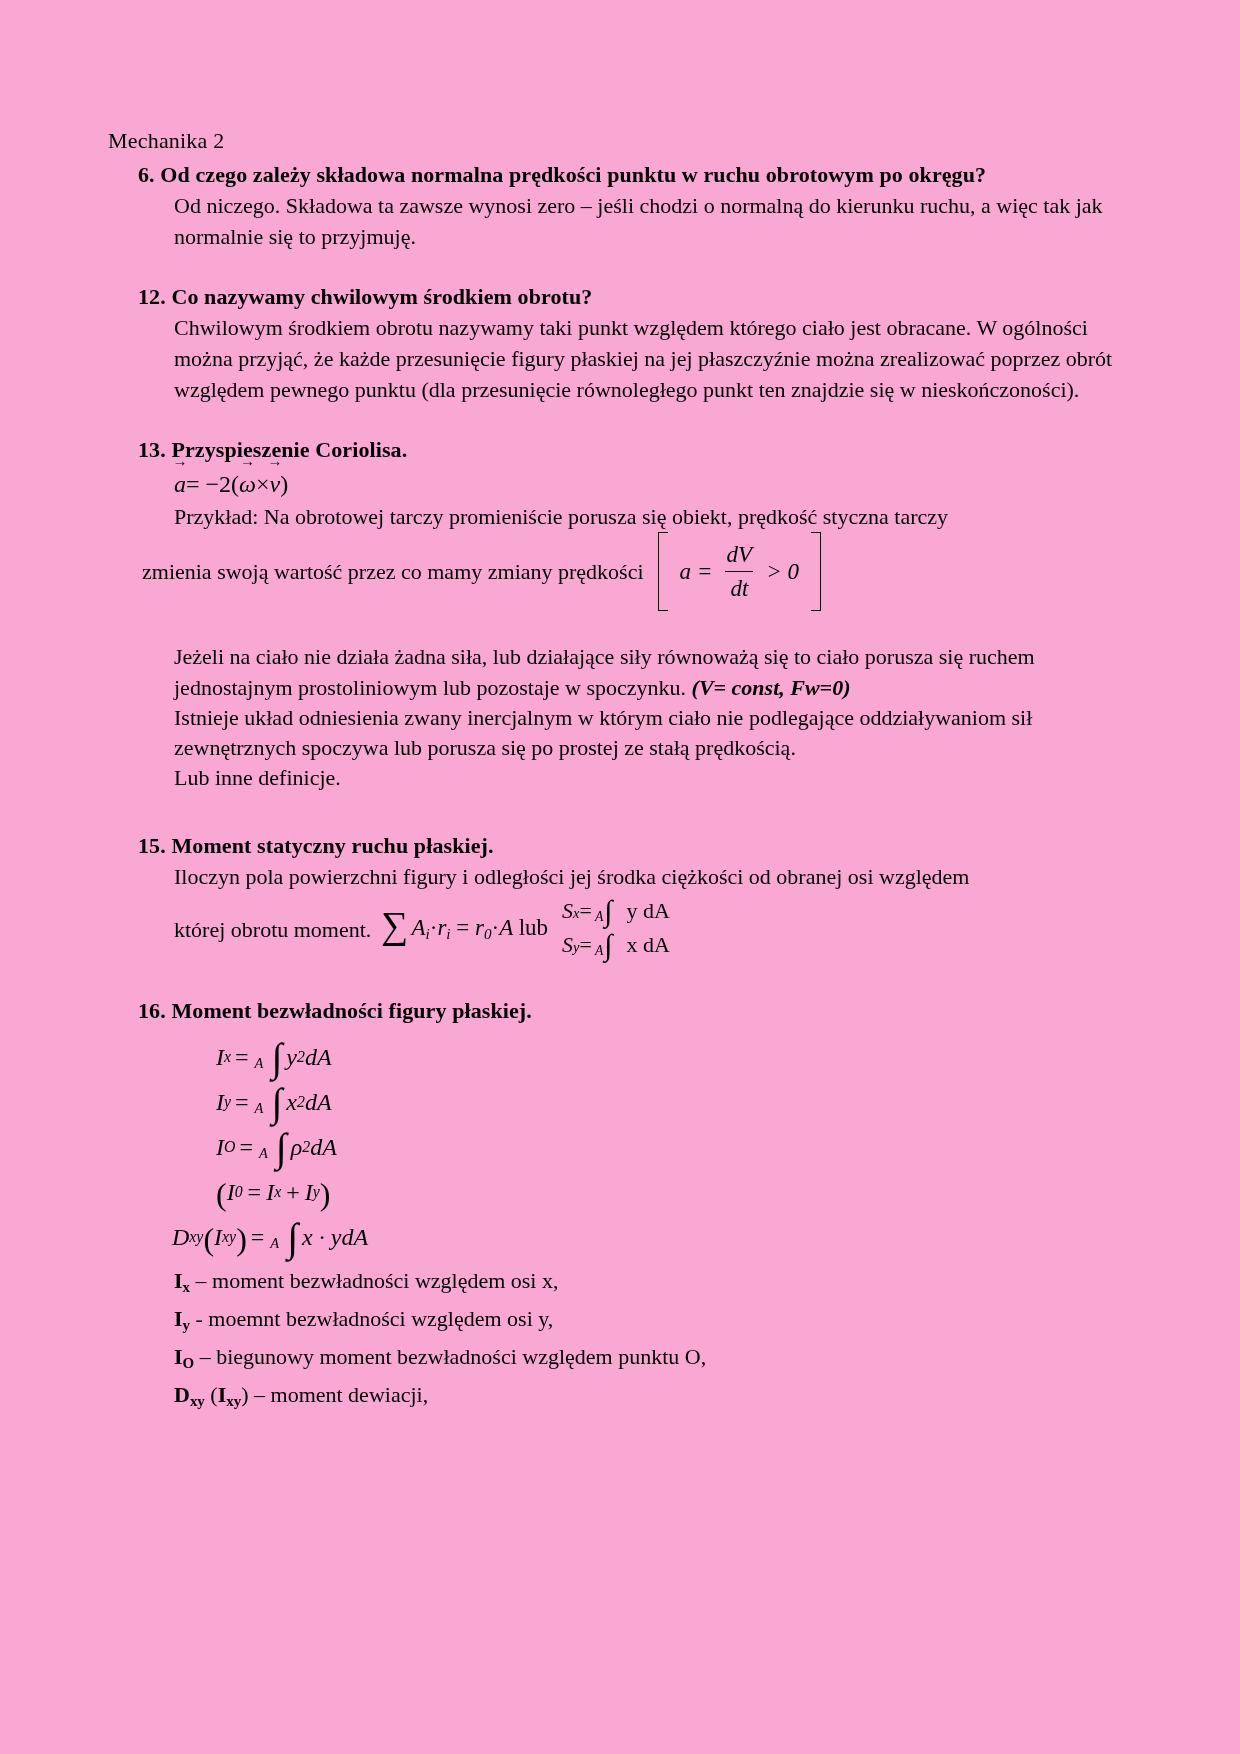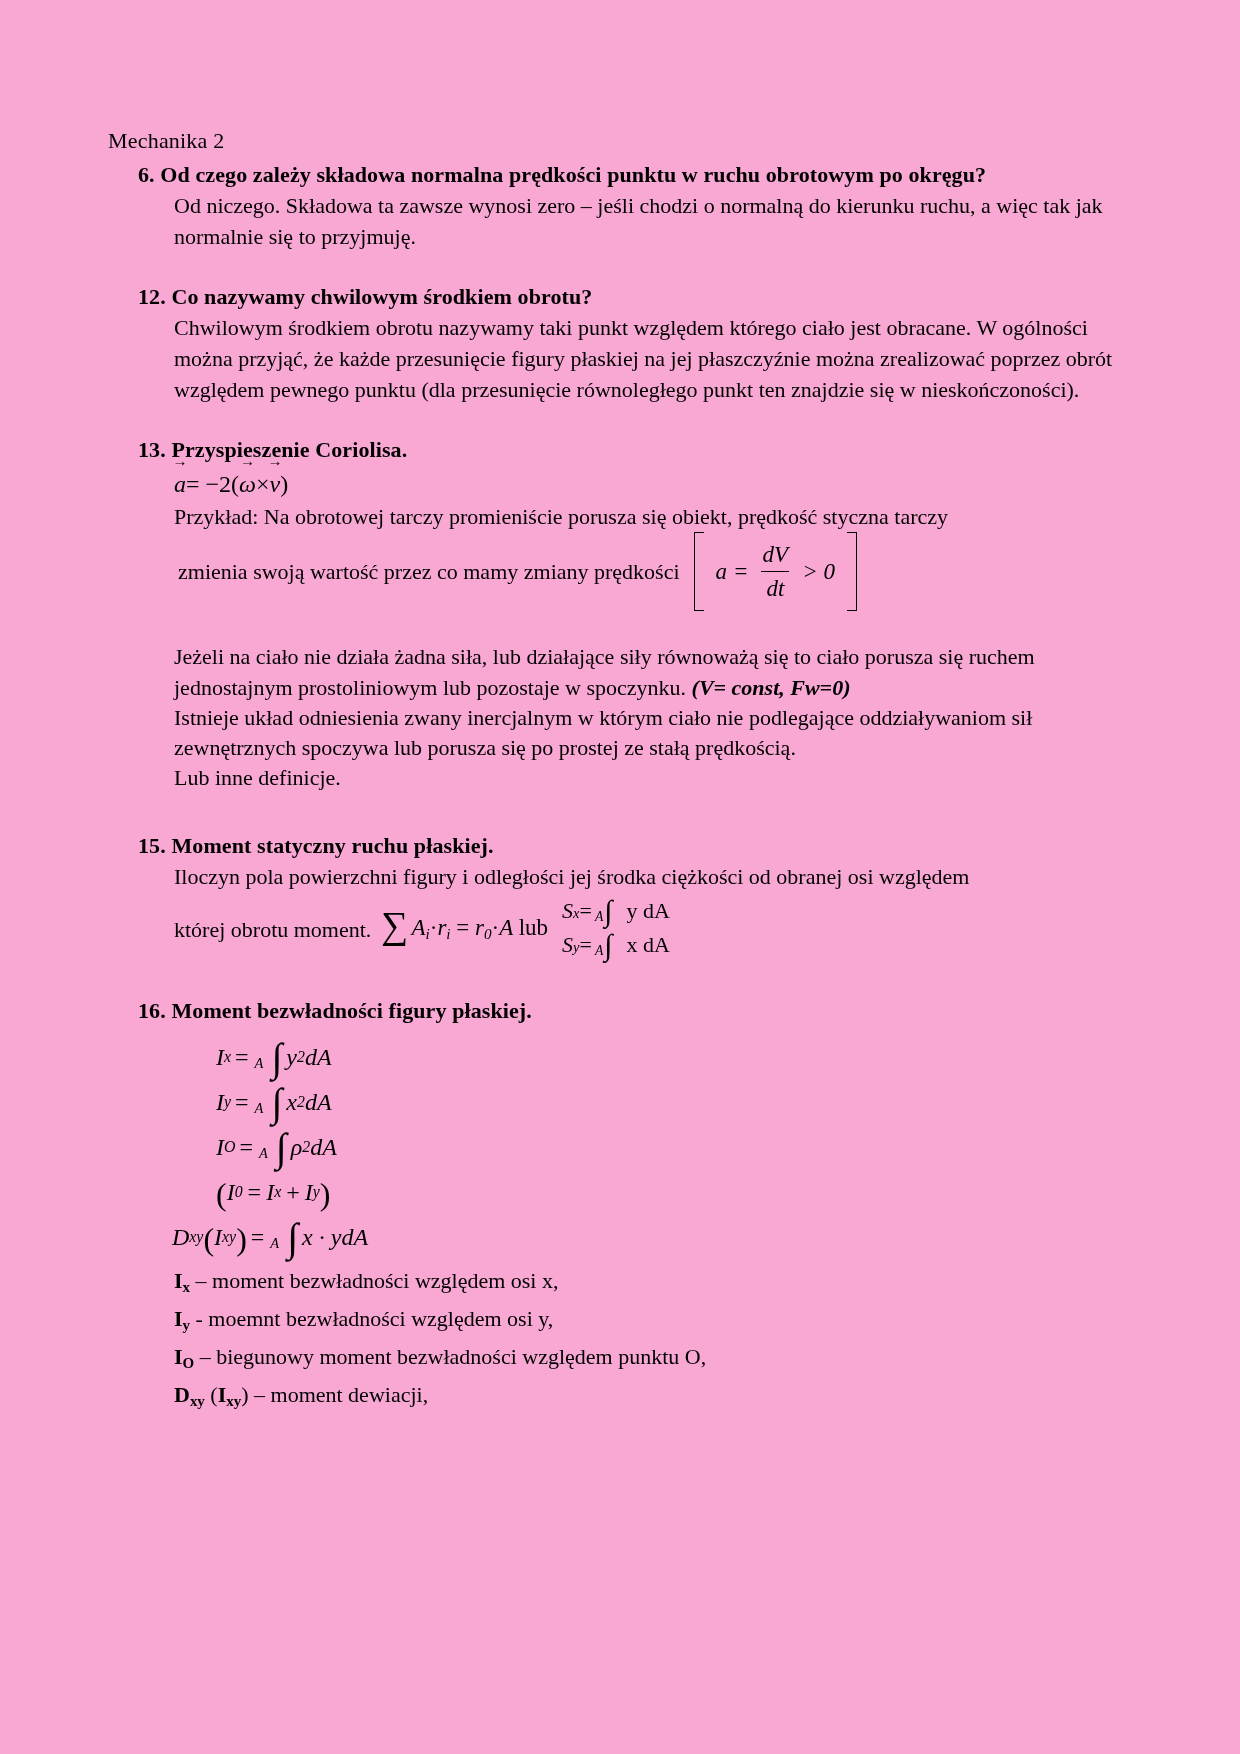--- a/index.html
+++ b/index.html
@@ -93,21 +93,21 @@
 
   
   .f-coriolis {
     margin-left: 66px;
     font-size: 24px;
     line-height: 34px;
   }
 
   
   .inline-frac-row {
-    margin-left: 70px;
+    margin-left: 34px;
     font-size: 22px;
     line-height: 31px;
     display: flex;
     align-items: center;
     gap: 10px;
     min-height: 76px;
   }
   .bracket {
     display: inline-flex;
     align-items: center;

